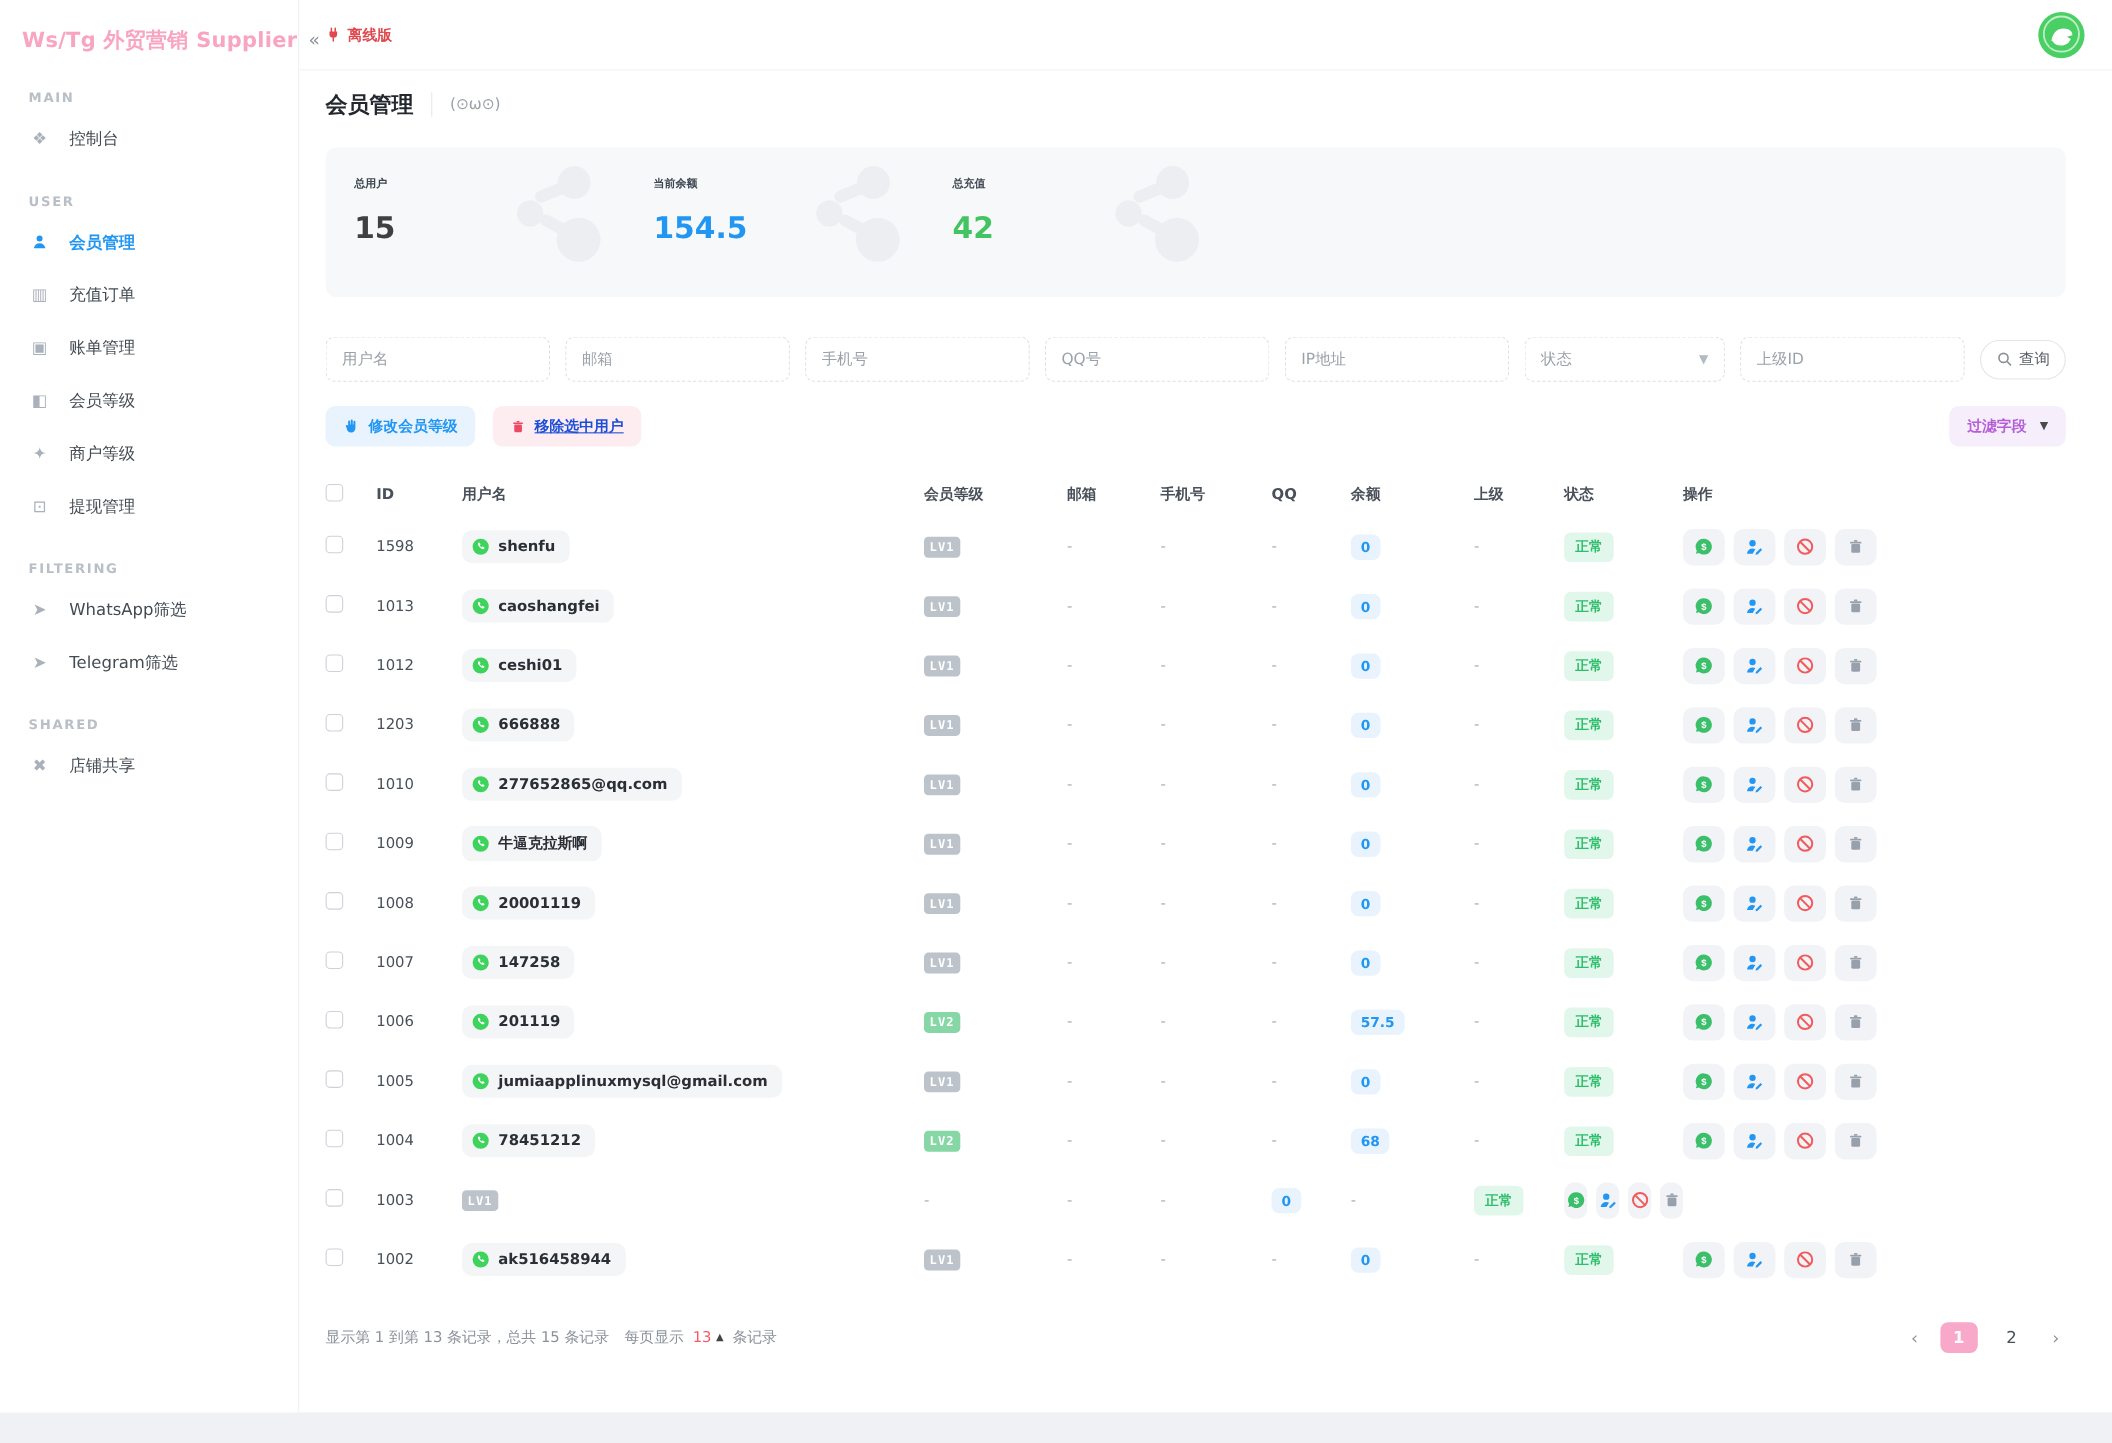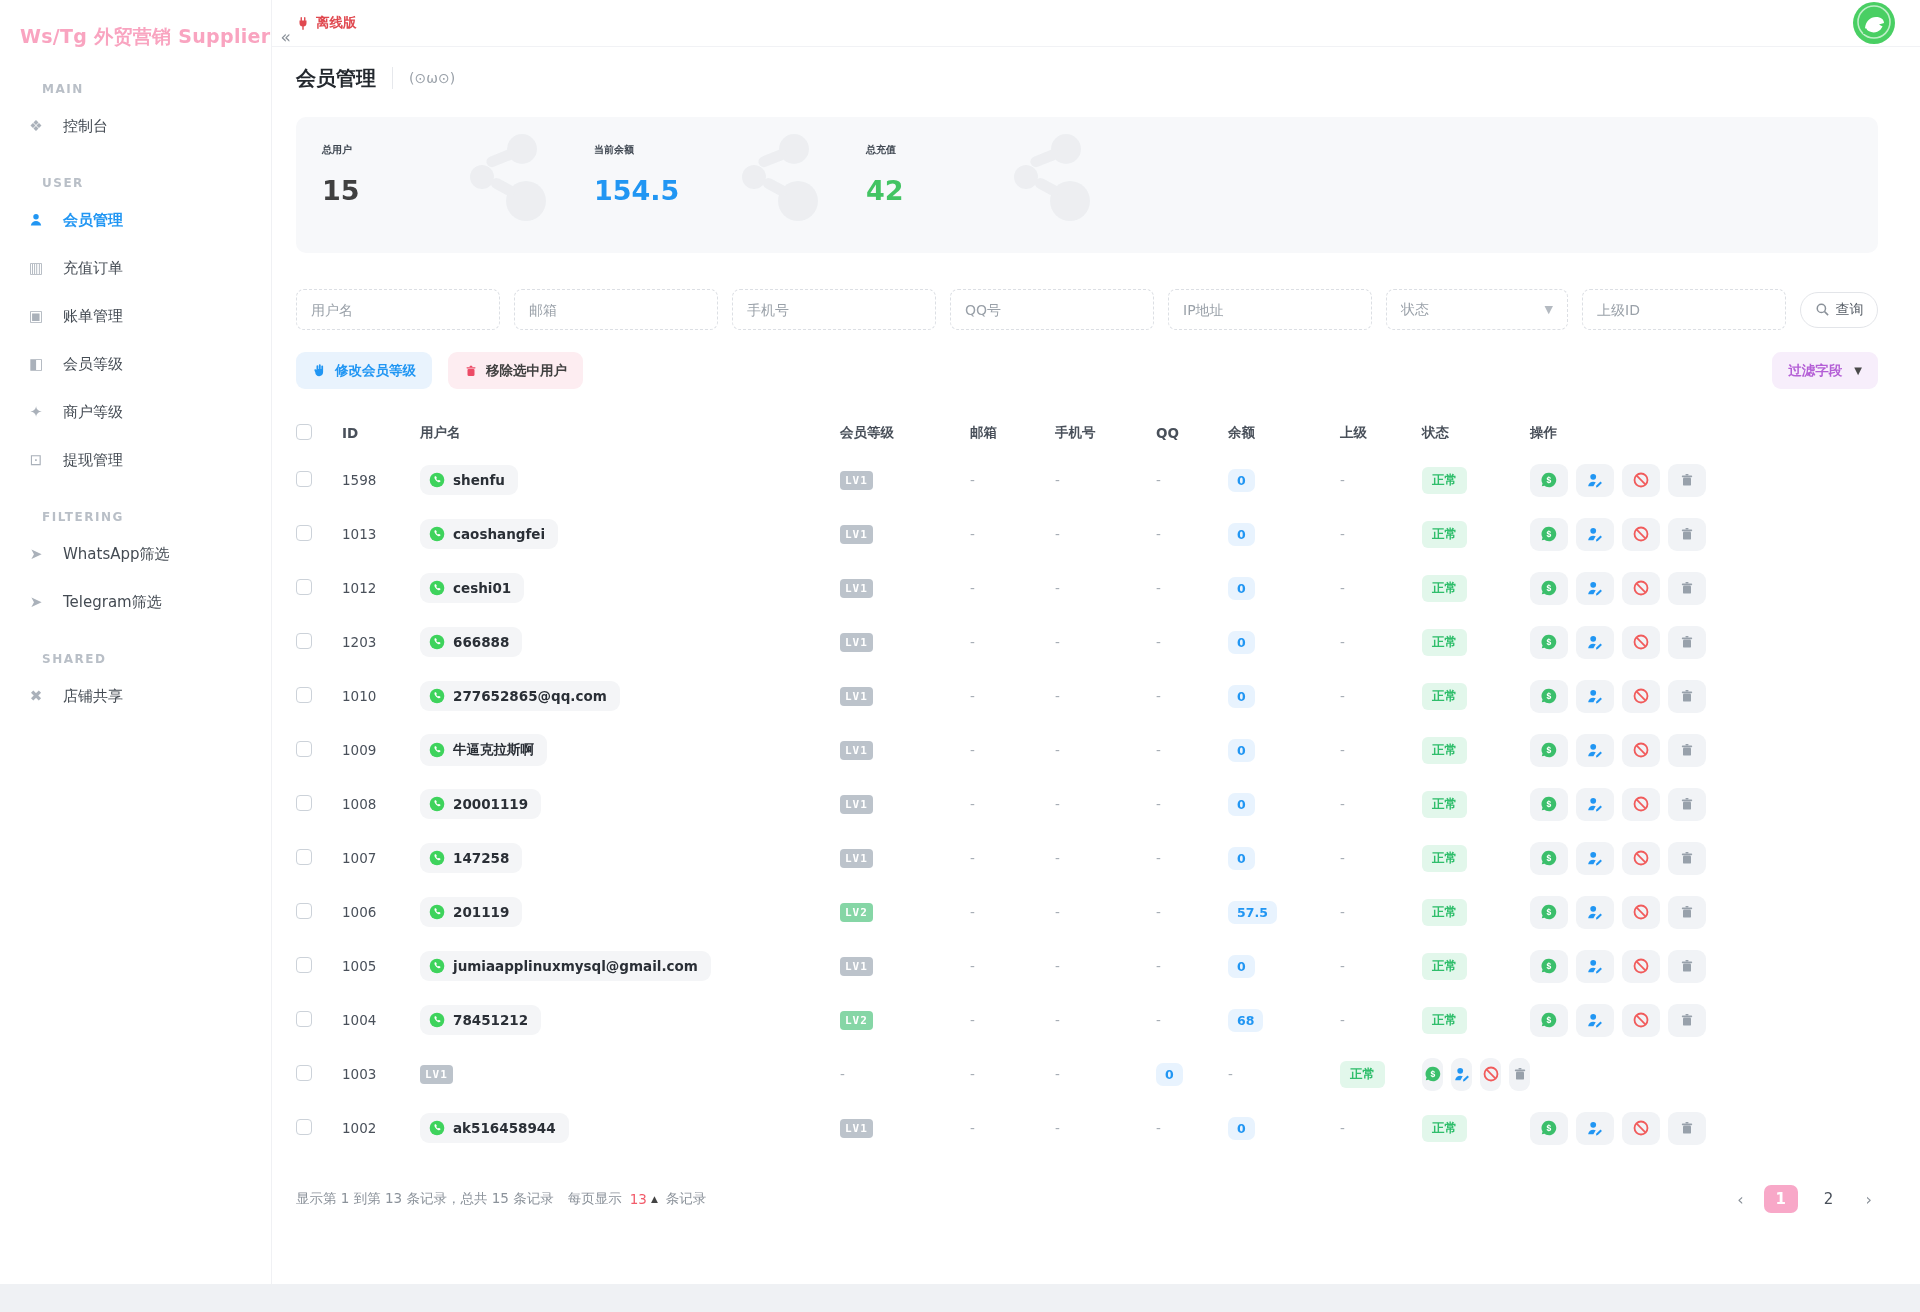--- a/index.html
+++ b/index.html
@@ -9,29 +9,29 @@
     background:#eff1f4; color:#2f353c; font-size:14px;
   }
   .app { display:flex; width:1920px; height:1284px; background:#fff; }
 
   
   .sidebar { width:272px; min-width:272px; background:#fff; border-right:1px solid #f0f1f4; padding:18px 0 0 0; }
   .logo-row { display:flex; align-items:center; padding:0 20px; height:38px; }
   .logo { font-size:19px; font-weight:bold; color:#f9a4c0; letter-spacing:.3px; white-space:nowrap; }
   .collapse { margin-left:10px; color:#8b929a; font-size:17px; cursor:pointer; }
   .nav-section { margin-top:26px; }
-  .nav-title { padding:0 42px; font-size:12px; font-weight:bold; letter-spacing:1.5px; color:#b9bfc7; margin-bottom:6px; }
+  .nav-title { padding:0 26px; font-size:12px; font-weight:bold; letter-spacing:1.5px; color:#b9bfc7; margin-bottom:6px; }
   .nav-item { display:flex; align-items:center; gap:17px; height:48px; padding:0 26px; color:#444b53; font-size:15px; cursor:pointer; }
   .nav-item .nicon { width:20px; text-align:center; color:#aab1ba; font-size:15px; display:inline-flex; justify-content:center; align-items:center; }
   .nav-item.active { color:#2196f3; font-weight:bold; }
   .nav-item.active .nicon { color:#2196f3; }
 
   
   .main { flex:1; display:flex; flex-direction:column; }
-  .topbar { height:47px; display:flex; align-items:center; padding:0 24px; border-bottom:1px solid #f1f2f5; }
+  .topbar { height:64px; display:flex; align-items:center; padding:0 24px; border-bottom:1px solid #f1f2f5; }
   .offline { display:inline-flex; align-items:center; gap:6px; color:#e0484f; font-weight:bold; font-size:13.5px; }
   .avatar { margin-left:auto; width:44px; height:44px; border-radius:50%; overflow:hidden; cursor:pointer; }
   .titlebar { height:62px; display:flex; align-items:center; padding:0 24px; gap:16px; }
   .page-title { font-size:20px; font-weight:bold; color:#23282e; }
   .vdiv { width:1px; height:22px; background:#e6e8ec; }
   .kaomoji { color:#9aa1a9; font-size:14px; }
 
   .content { padding:0 42px 0 24px; }
 
   
@@ -49,21 +49,21 @@
   .f-select { display:flex; align-items:center; color:#9aa1a9; cursor:pointer; }
   .f-select .caret { margin-left:auto; color:#b4bac1; font-size:11px; }
   .search-btn { height:36px; min-width:78px; border:1px solid #e3e5e9; border-radius:18px; background:#fff;
      display:inline-flex; align-items:center; justify-content:center; gap:6px; font-size:14px; color:#565d66;
      cursor:pointer; font-family:inherit; }
 
   .actions-row { display:flex; align-items:center; gap:16px; margin-top:22px; }
   .act-btn { height:37px; border:none; border-radius:9px; padding:0 16px; display:inline-flex; align-items:center;
      gap:8px; font-size:13.5px; font-weight:bold; cursor:pointer; font-family:inherit; }
   .btn-level { background:#e9f3fd; color:#2196f3; }
-  .btn-remove { background:#fdedf1; color:#404040; }
+  .btn-remove { background:#fdedf1; color:#1d4ed8;text-decoration:underline; }
   .btn-fields { margin-left:auto; background:#f7eefb; color:#b45fd6; }
   .btn-fields .caret { color:#4a4a4a; font-size:10px; margin-left:4px; }
 
   
   .table { margin-top:24px; }
   .trow { display:grid; grid-template-columns:46px 78px 420px 130px 85px 101px 72px 112px 82px 108px 1fr;
      align-items:center; min-height:54px; }
   .trow.thead { min-height:40px; font-weight:bold; color:#2f353c; font-size:13.5px; }
   .cell { font-size:13.5px; color:#49505a; }
   .cell.dash { color:#a7aeb6; }

